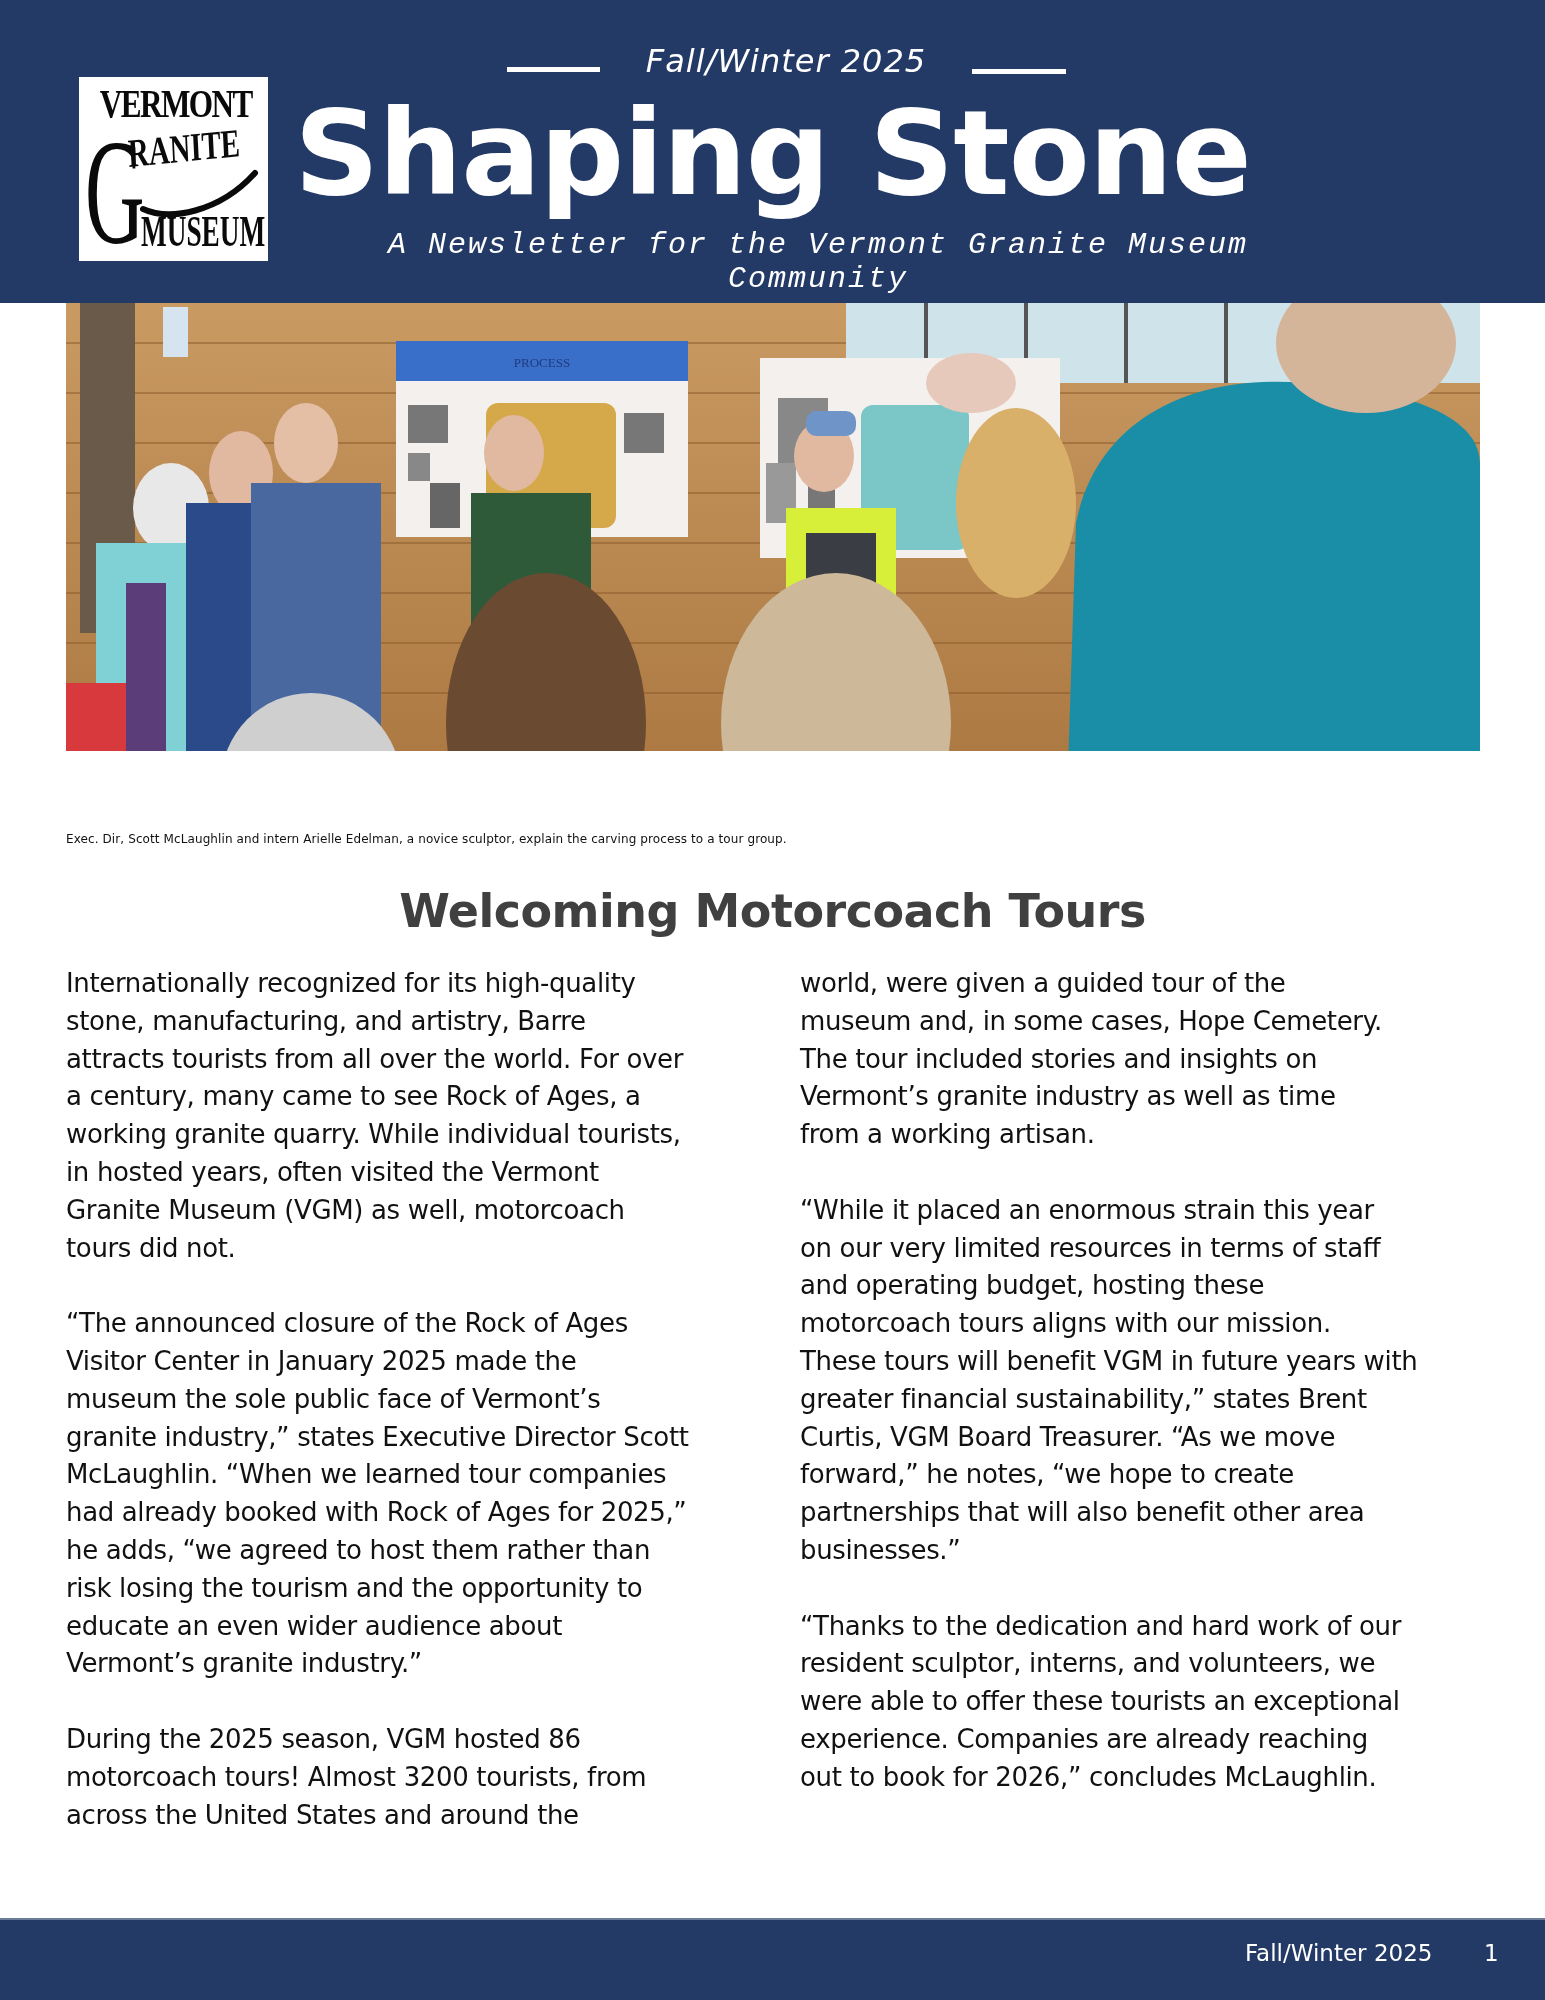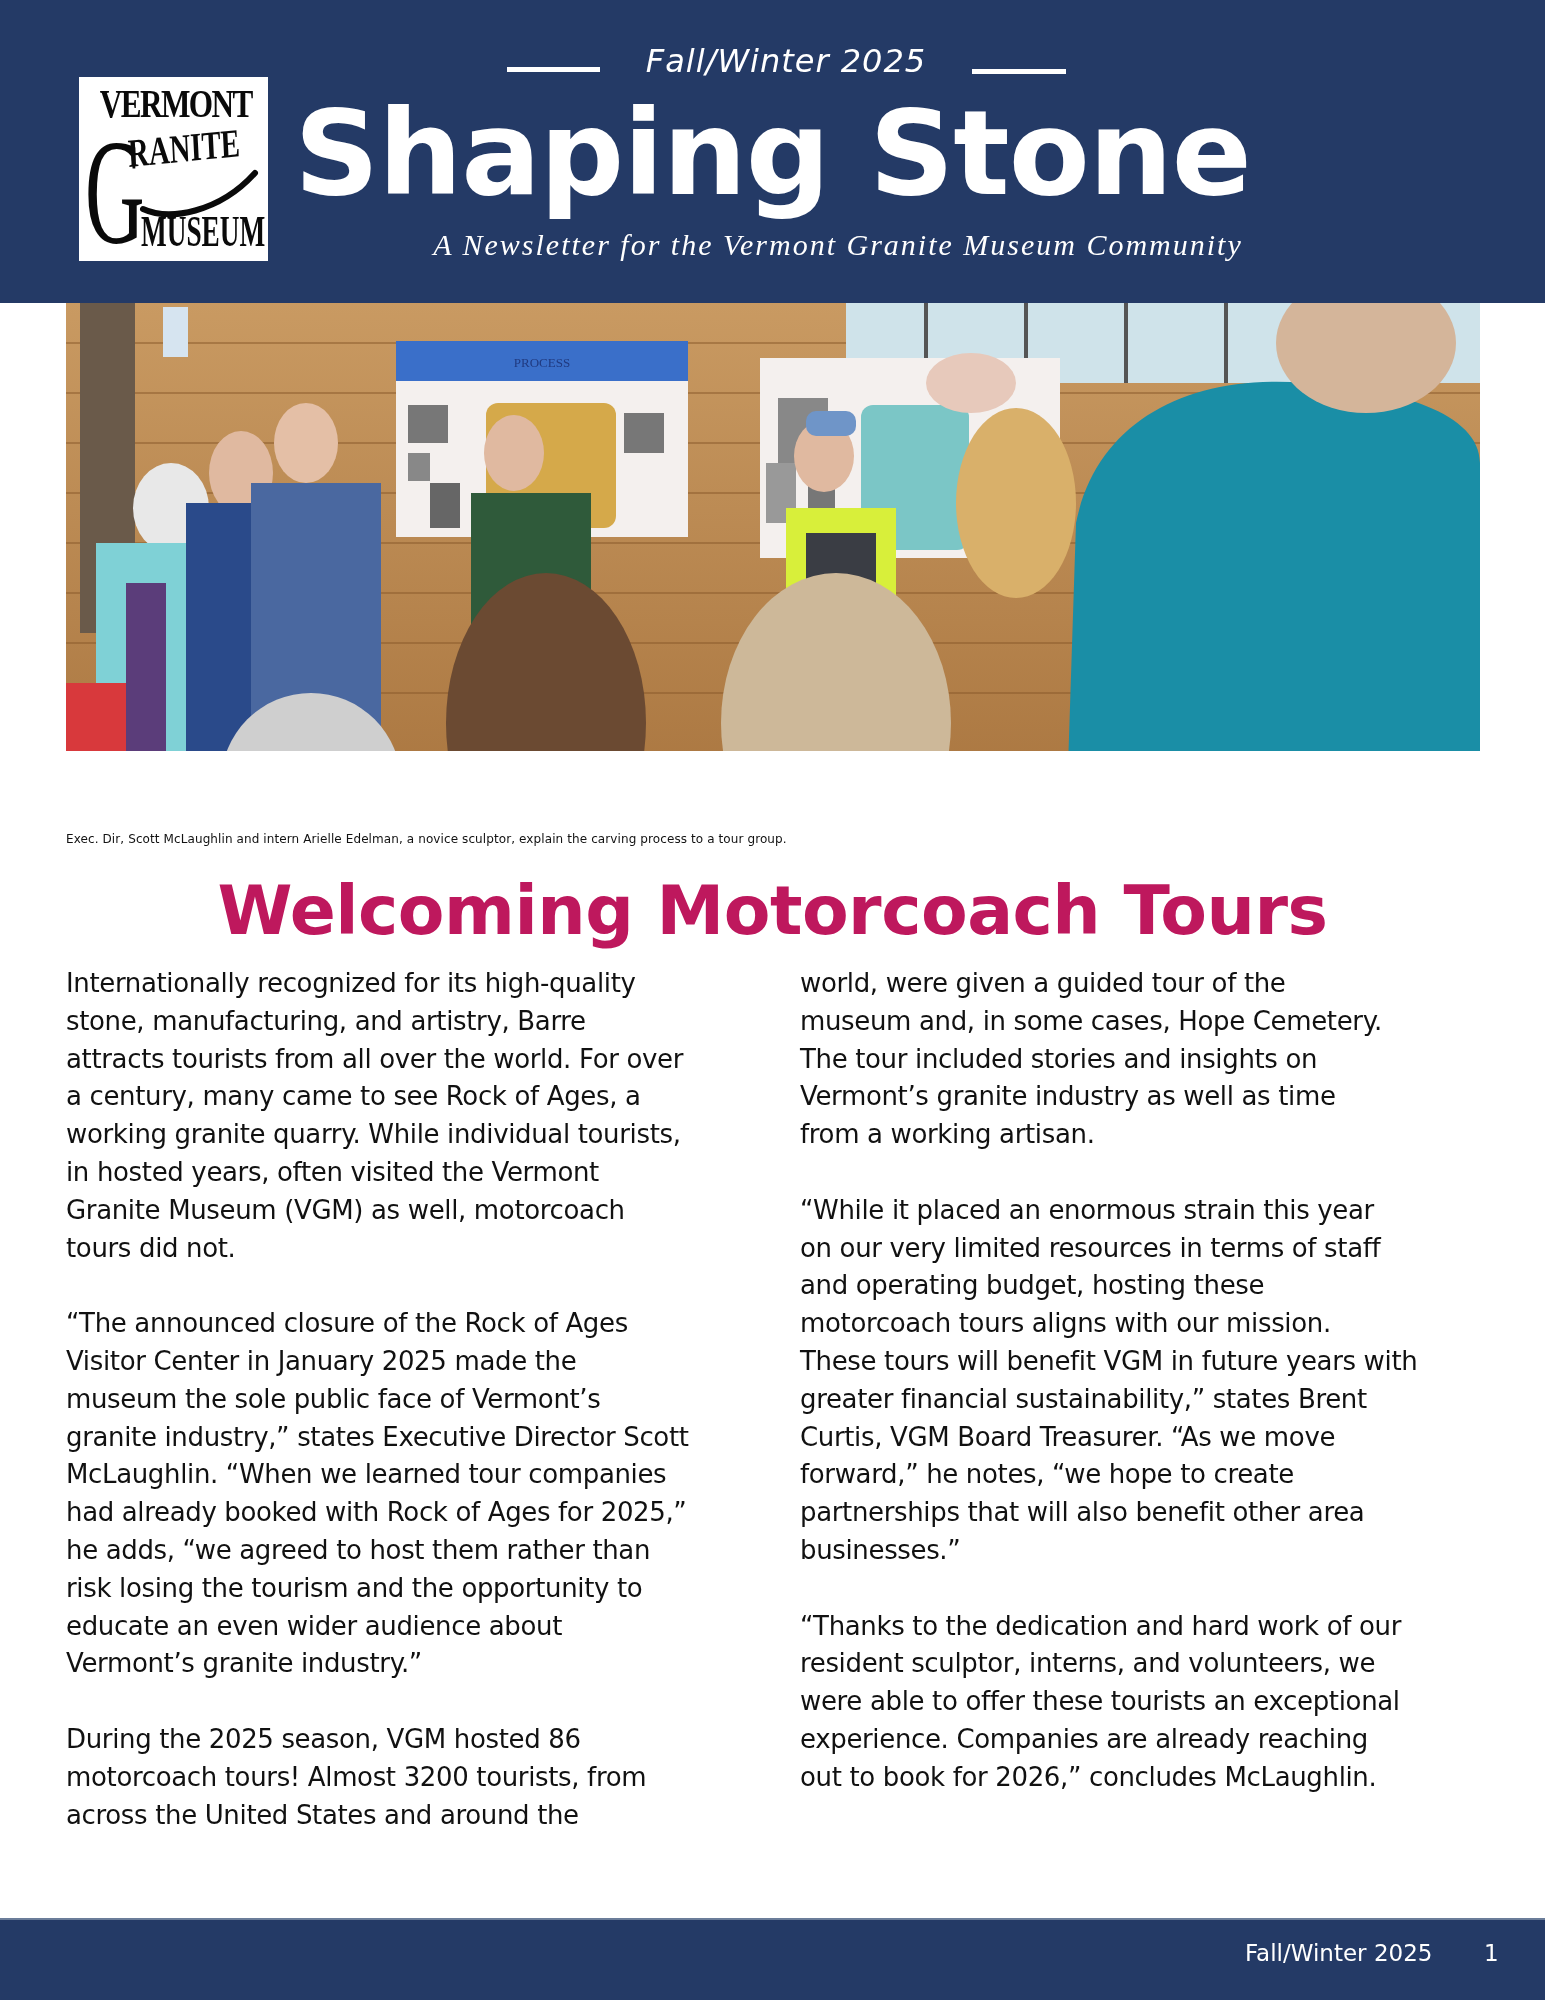--- a/index.html
+++ b/index.html
@@ -47,39 +47,39 @@
       position: absolute; left: 600px; width: 372px; top: 2px; text-align: center;
       color: #ffffff; font-style: italic; font-size: 32px; letter-spacing: 1px;
       font-family: "DejaVu Sans", sans-serif; font-weight: normal;
     }
     .title {
       position: absolute; left: 0; width: 1545px; top: 88px; text-align: center;
       color: #ffffff; font-weight: bold; font-size: 118px; line-height: 130px;
       font-family: "DejaVu Sans", sans-serif; letter-spacing: -1px;
     }
     .subtitle {
-      position: absolute; left: 308px; width: 1060px; top: 228px; text-align: center;
+      position: absolute; left: 288px; width: 1060px; top: 228px; text-align: center;
       color: #ffffff; font-style: italic; font-size: 30px; letter-spacing: 2px;
-      font-family: Liberation Serif, serif;
+      font-family: Liberation Mono, monospace;
     }
 
     .photo {
       position: absolute; left: 66px; top: 303px; width: 1414px; height: 448px; overflow: hidden;
       background: #b98a55;
     }
     .photo svg { display: block; }
 
     .caption {
       position: absolute; left: 66px; width: 1414px; top: 832px; text-align: left;
       font-size: 12px; color: #111; font-family: "DejaVu Sans", sans-serif;
       letter-spacing: 0.1px;
     }
     .headline {
       position: absolute; left: 0; width: 1545px; top: 866px; text-align: center;
-      color: #be185d; font-weight: bold; font-size: 68px; line-height: 90px;
+      color: #404040; font-weight: bold; font-size: 46px; line-height: 90px;
       font-family: "DejaVu Sans", sans-serif; letter-spacing: -0.5px;
     }
     .col {
       position: absolute; top: 965px; font-size: 26px; line-height: 37.8px; color: #111;
       font-family: "DejaVu Sans", sans-serif; letter-spacing: -0.35px;
     }
     .col.left { left: 66px; width: 684px; }
     .col.right { left: 800px; width: 700px; }
     .col p { margin-bottom: 37.8px; white-space: nowrap; }
     .col p span { display: block; }

